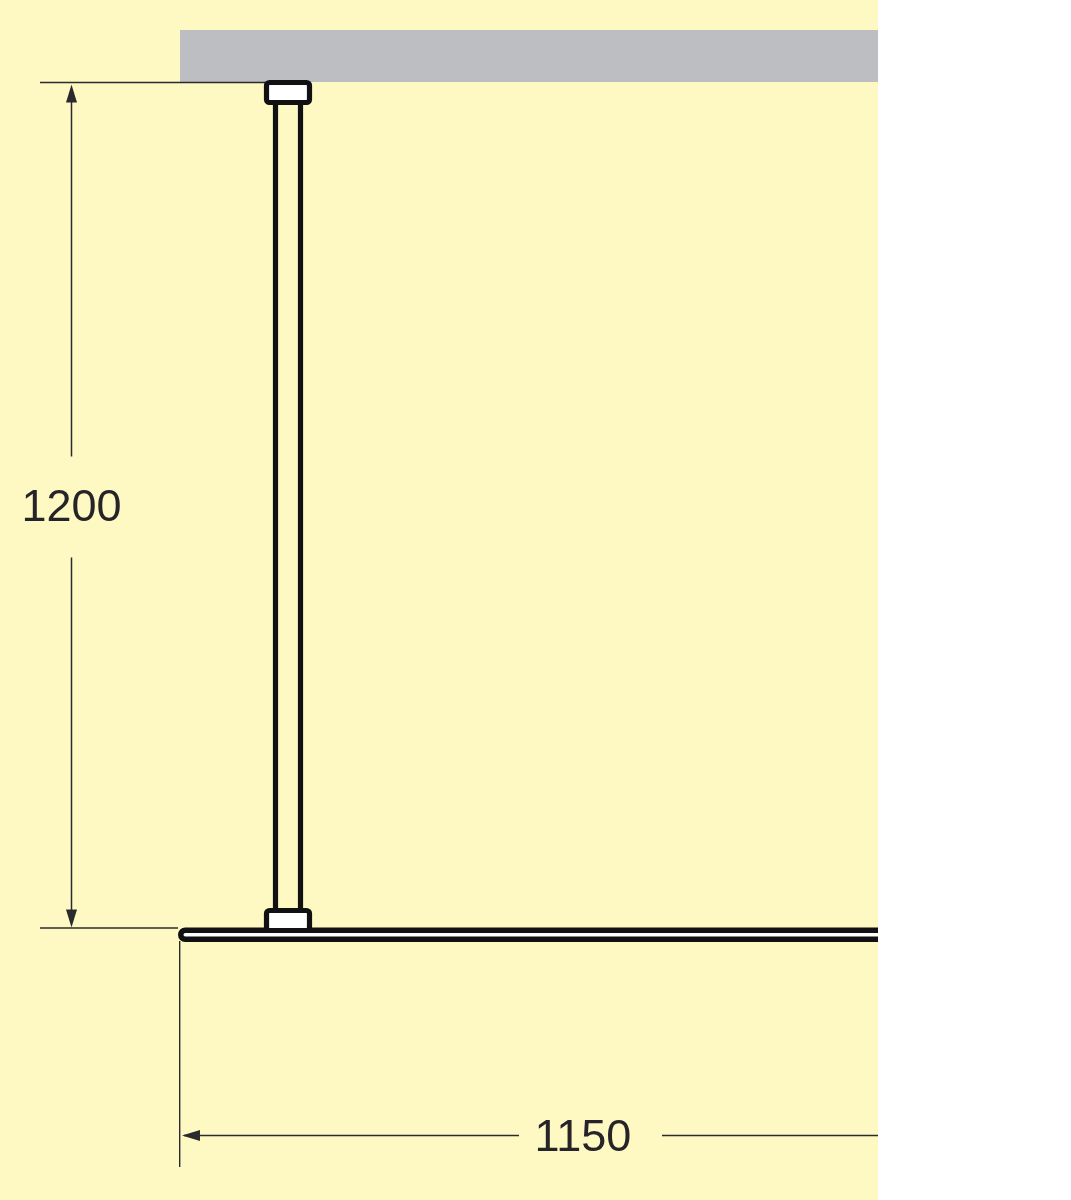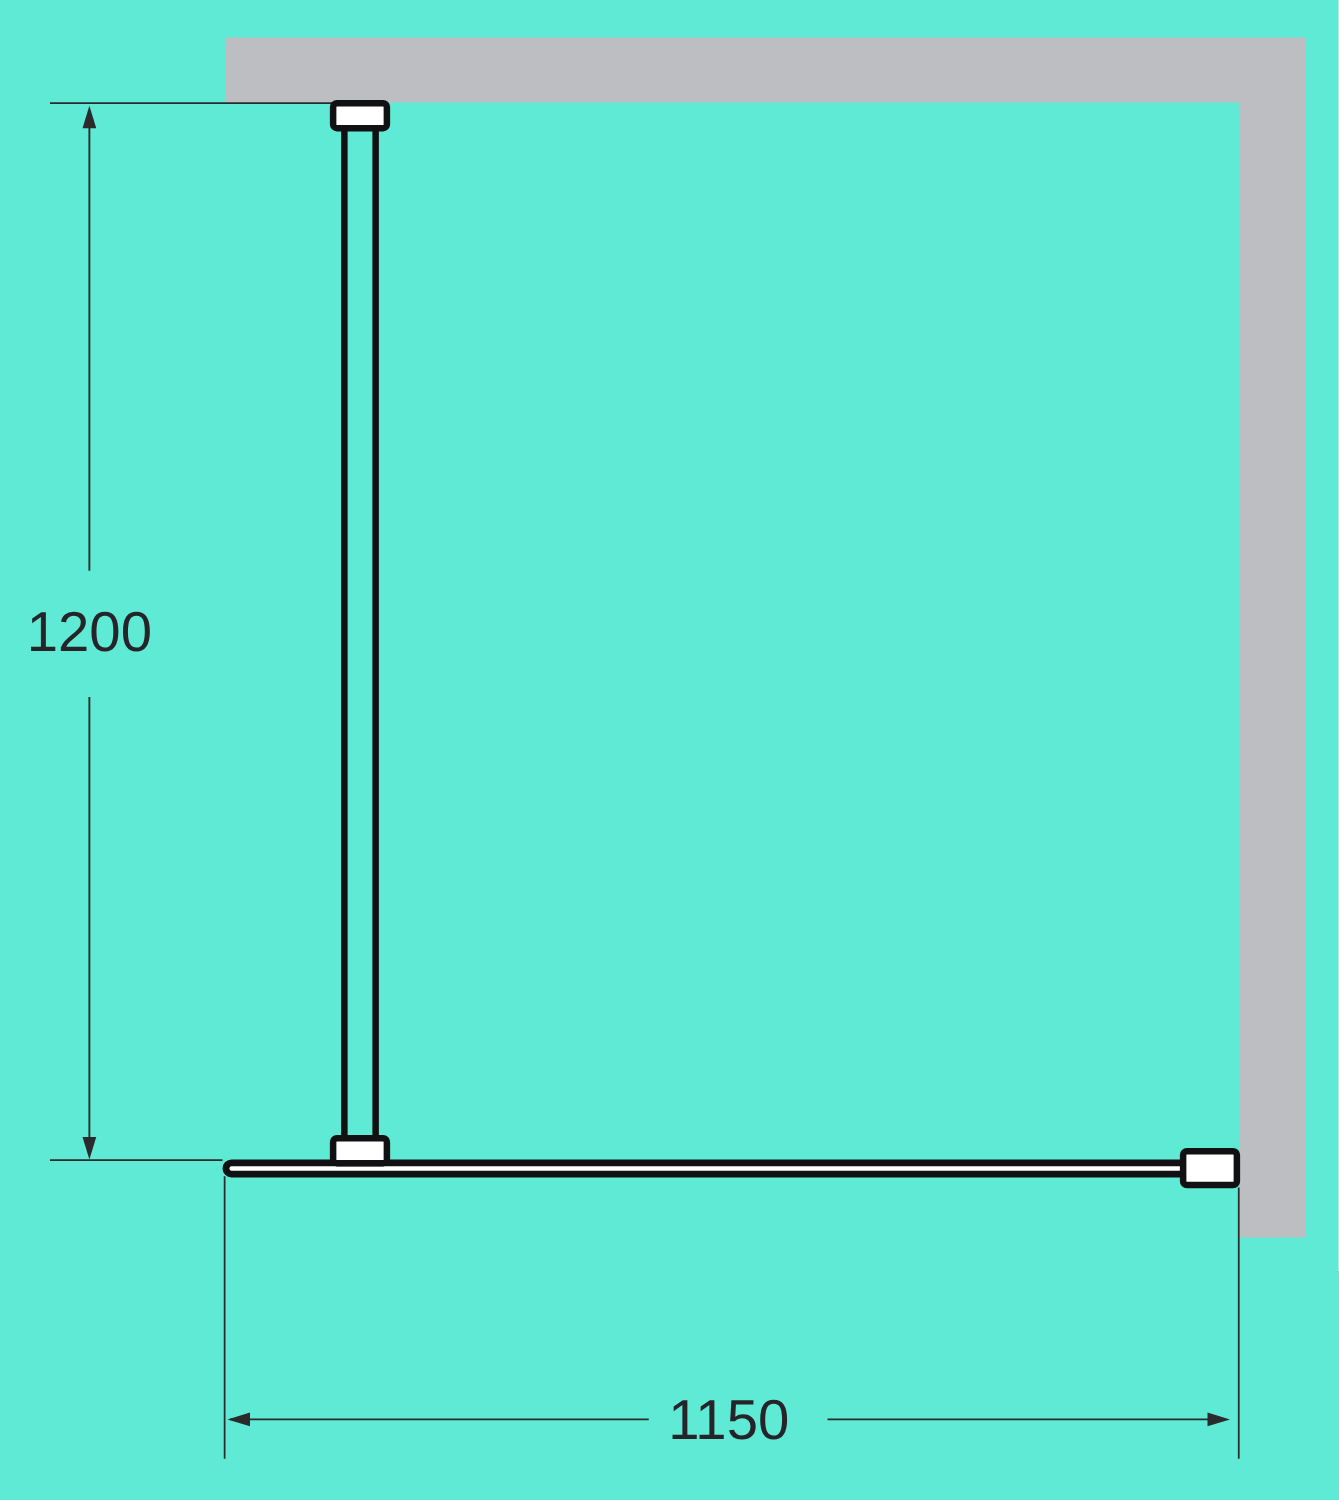--- a/index.html
+++ b/index.html
@@ -1,16 +1,16 @@
 <!DOCTYPE html>
 <html><head>
 <meta charset="utf-8">
 <style>
   html,body{margin:0;padding:0;background:#ffffff;}
-  .stage{position:relative;width:1071px;height:1200px;background:#5eead4;overflow:hidden;}
+  .stage{position:relative;width:878px;height:1200px;background:#fef9c3;overflow:hidden;}
   svg{position:absolute;left:0;top:0;}
   text{font-family:"Liberation Sans",sans-serif;fill:#262428;}
 </style>
 </head>
 <body>
 <div class="stage">
 <svg width="1071" height="1200" viewBox="0 0 1071 1200">
 
   <path d="M180,30 H1044 V990 H992 V82 H180 Z" fill="#bcbec2"></path>
 

